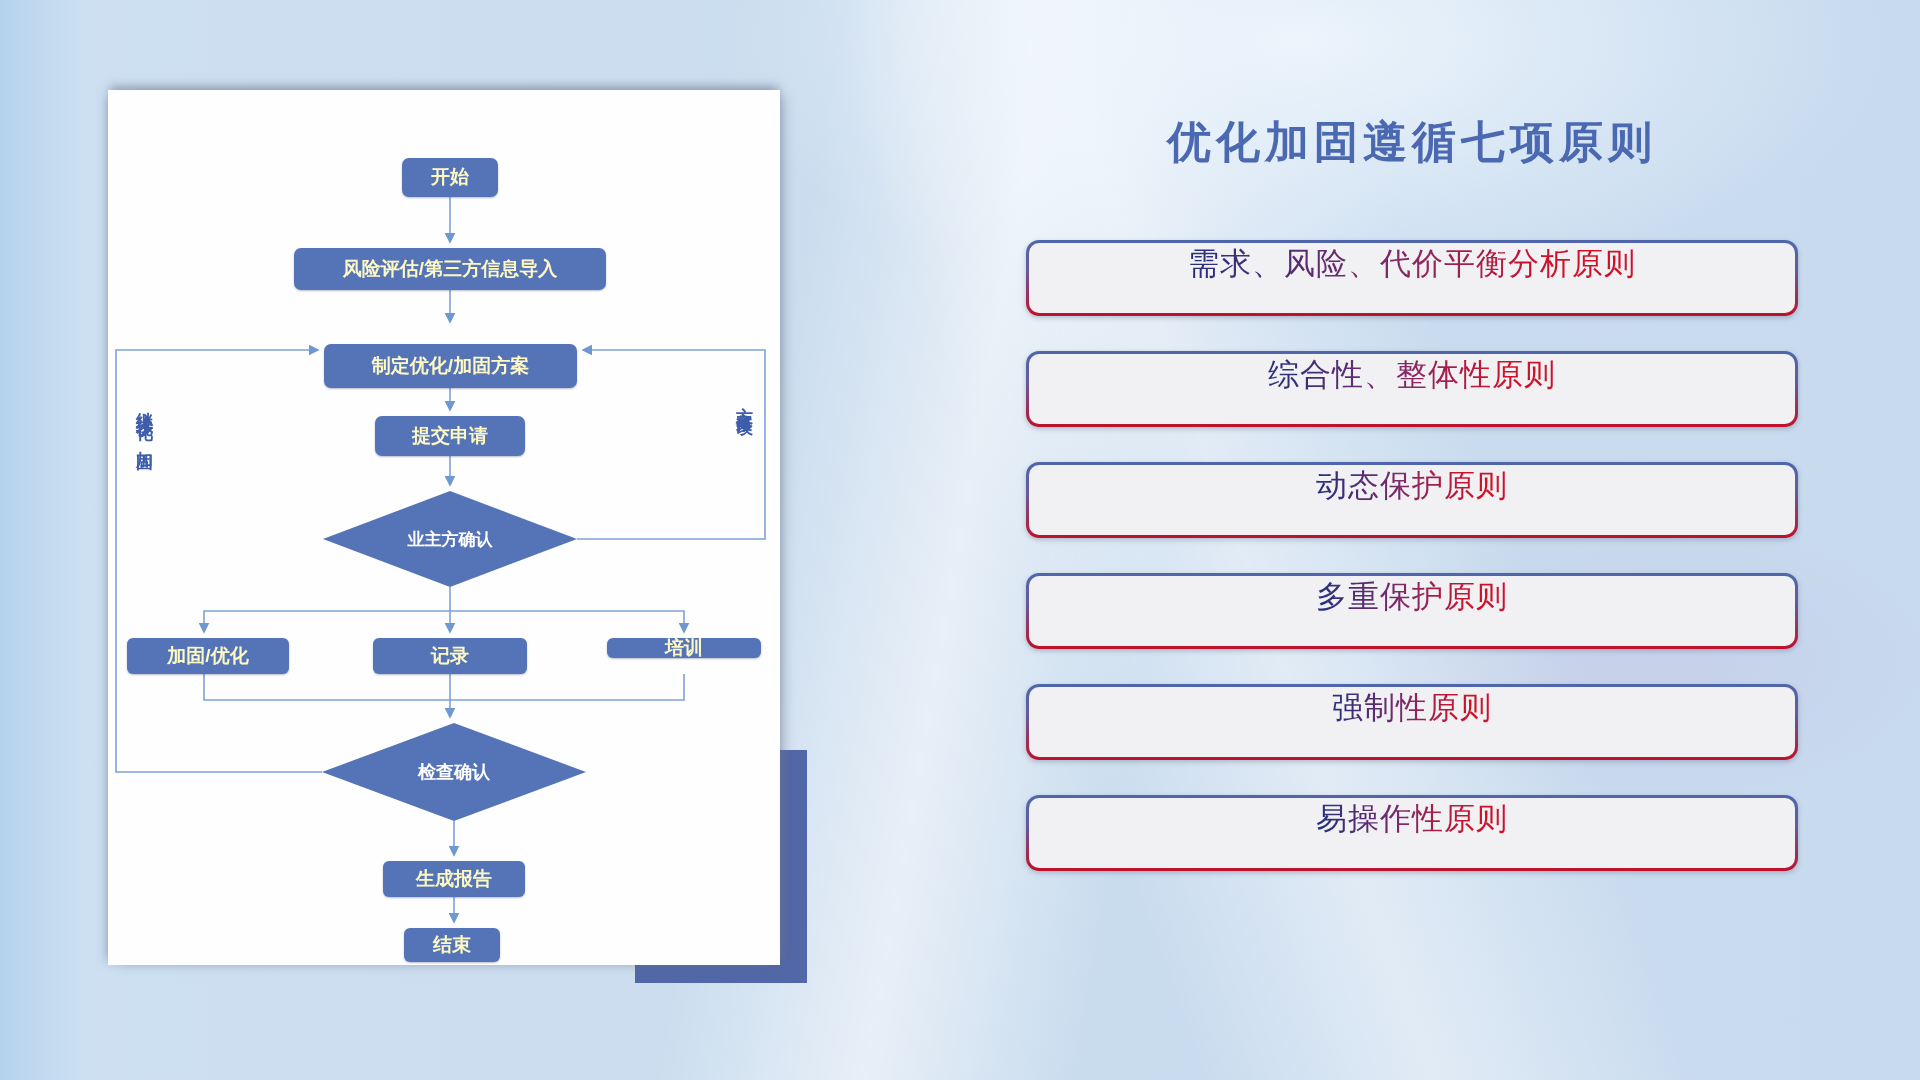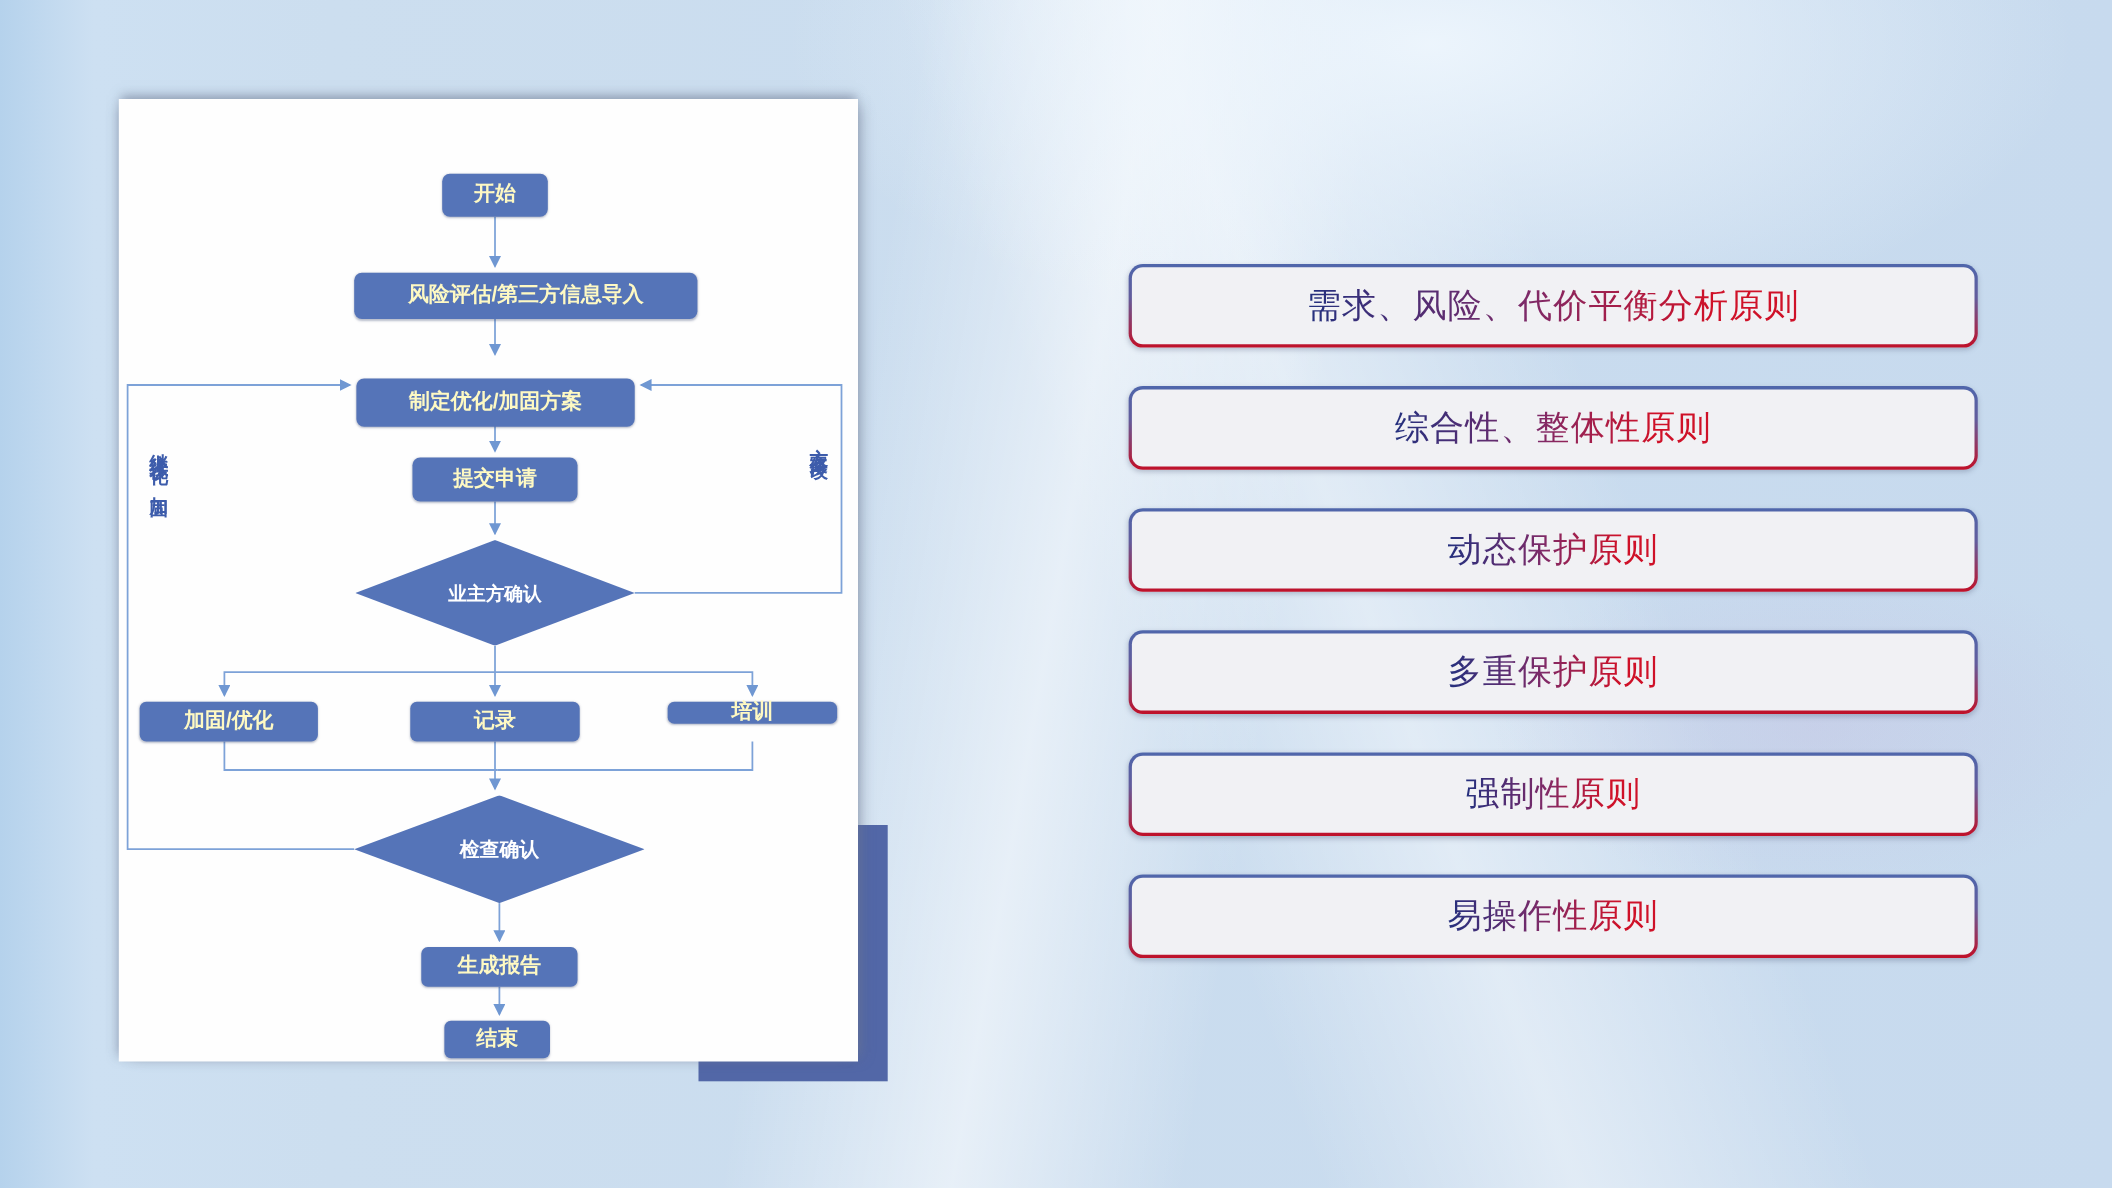--- a/index.html
+++ b/index.html
@@ -62,21 +62,21 @@
     position: absolute; left: 1026px; top: 240px; width: 772px;
     display: flex; flex-direction: column; gap: 35px;
   }
   .pbox {
     height: 76px; border-radius: 13px; padding: 3px;
     background: linear-gradient(180deg, #4f66ab 0%, #625c9c 40%, #c11028 100%);
     box-shadow: 0 2px 5px rgba(90,100,130,0.35);
   }
   .pbox-inner {
     width: 100%; height: 100%; border-radius: 10px; background: #f1f1f4;
-    display: flex; align-items: center; justify-content: center;
+    display: flex; justify-content: center;
   }
   .ptext { font-size: 31px; letter-spacing: 1px; color: #9c1e46; white-space: nowrap; }
   @supports ((-webkit-background-clip: text) or (background-clip: text)) {
     .ptext {
       background-image: linear-gradient(90deg, #24307e 0%, #7e2a68 45%, #cf1128 82%);
       -webkit-background-clip: text; background-clip: text; color: transparent;
     }
   }
 </style>
 </head>
@@ -107,21 +107,21 @@
         <path d="M342 584 L342 627" marker-end="url(#arr)"></path>
         <path d="M346 731 L346 765" marker-end="url(#arr)"></path>
         <path d="M346 807 L346 832" marker-end="url(#arr)"></path>
         <path d="M214 682 L8 682 L8 260 L210 260" marker-end="url(#arr)"></path>
         <path d="M469 449 L657 449 L657 260 L475 260" marker-end="url(#arr)"></path>
       </g>
     </svg>
 
     <div class="fnode" style="left:294px; top:68px; width:96px; height:39px; font-size:19px;">开始</div>
 
-    <div class="fnode" style="left:186px; top:158px; width:312px; height:42px; font-size:19px;margin-left:28px;">风险评估/第三方信息导入</div>
+    <div class="fnode" style="left:186px; top:158px; width:312px; height:42px; font-size:19px;">风险评估/第三方信息导入</div>
 
     <div class="fnode" style="left:216px; top:238px; width:253px; height:44px; font-size:19px;margin-top:16px;">制定优化/加固方案</div>
 
     <div class="fnode" style="left:267px; top:326px; width:150px; height:40px; font-size:19px;">提交申请</div>
 
     <div class="fdiamond" style="left:215px; top:401px; width:254px; height:96px; font-size:17px;">业主方确认</div>
 
     <div class="fnode" style="left:19px; top:548px; width:162px; height:36px; font-size:19px; border-radius:6px;">加固/优化</div>
 
     <div class="fnode" style="left:265px; top:548px; width:154px; height:36px; font-size:19px; border-radius:6px;">记录</div>
@@ -133,20 +133,21 @@
     <div class="fnode" style="left:275px; top:771px; width:142px; height:36px; font-size:19px; border-radius:6px;">生成报告</div>
 
     <div class="fnode" style="left:296px; top:838px; width:96px; height:34px; font-size:19px; border-radius:6px;">结束</div>
 
     <div class="vlabel" style="left:28px; top:308px;">继续优化/加固</div>
 
     <div class="vlabel" style="left:628px; top:304px;">方案修改</div>
 
   </div>
 
+  <div class="page-title">优化加固遵循七项原则</div>
 
   <div class="principles">
     <div class="pbox">
       <div class="pbox-inner">
         <span class="ptext">需求、风险、代价平衡分析原则</span>
       </div>
     </div>
     <div class="pbox">
       <div class="pbox-inner">
         <span class="ptext">综合性、整体性原则</span>

